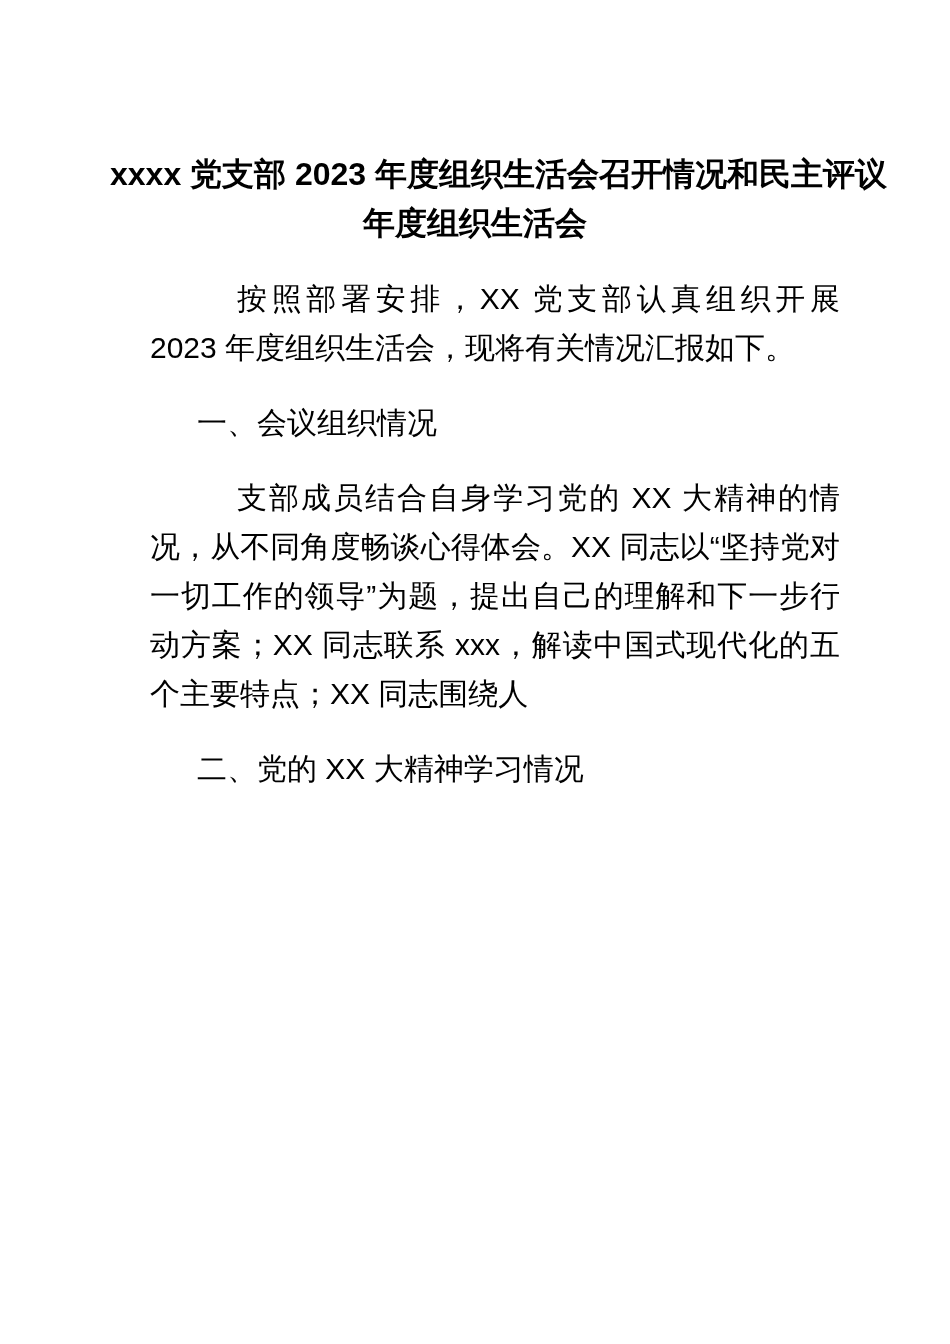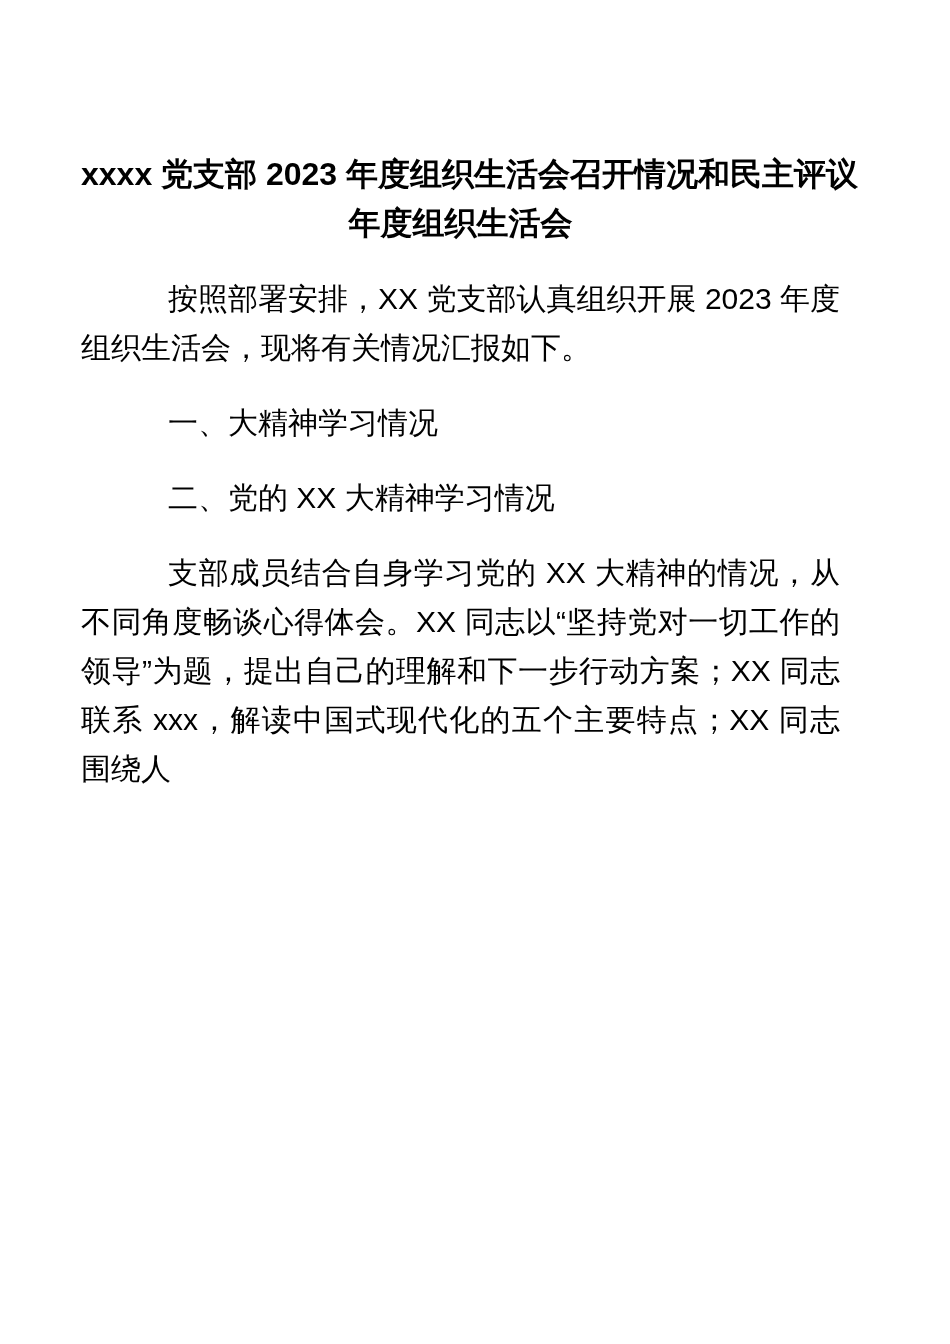--- a/index.html
+++ b/index.html
@@ -10,21 +10,21 @@
   body {
     width: 950px;
     height: 1344px;
     font-family: "Liberation Sans", "DejaVu Sans", sans-serif;
     color: #000000;
   }
   .page {
     box-sizing: border-box;
     width: 950px;
     height: 1344px;
-    padding: 150px 110px 40px 81px;
+    padding: 150px 110px 40px 110px;
     overflow: hidden;
     background: #ffffff;
   }
   .doc-title {
     margin: 0 0 26px 0;
     font-size: 32px;
     font-weight: 700;
     line-height: 49px;
     text-align: center;
   }
@@ -38,29 +38,30 @@
     margin: 26px 0;
   }
   .block.heading {
     text-indent: 87px;
     white-space: nowrap;
   }
   .block.paragraph {
     text-align: justify;
     text-justify: inter-ideograph;
     text-indent: 87px;
+    margin-left: 40px;
   }
 </style>
 </head>
 <body>
 
 <div class="page">
   <h1 class="doc-title">
     <span class="title-line">xxxx 党支部 2023 年度组织生活会召开情况和民主评议</span>
     <span class="title-line">年度组织生活会</span>
   </h1>
   <div id="doc-body">
       <div class="block paragraph">按照部署安排，XX 党支部认真组织开展 2023 年度组织生活会，现将有关情况汇报如下。</div>
-      <div class="block heading">一、大精神学习情况</div>
+      <div class="block heading">一、会议组织情况</div>
+      <div class="block paragraph">支部成员结合自身学习党的 XX 大精神的情况，从不同角度畅谈心得体会。XX 同志以“坚持党对一切工作的领导”为题，提出自己的理解和下一步行动方案；XX 同志联系 xxx，解读中国式现代化的五个主要特点；XX 同志围绕人</div>
       <div class="block heading">二、党的 XX 大精神学习情况</div>
-      <div class="block paragraph">支部成员结合自身学习党的 XX 大精神的情况，从不同角度畅谈心得体会。XX 同志以“坚持党对一切工作的领导”为题，提出自己的理解和下一步行动方案；XX 同志联系 xxx，解读中国式现代化的五个主要特点；XX 同志围绕人</div>
     </div>
 </div>
 
 </body></html>

